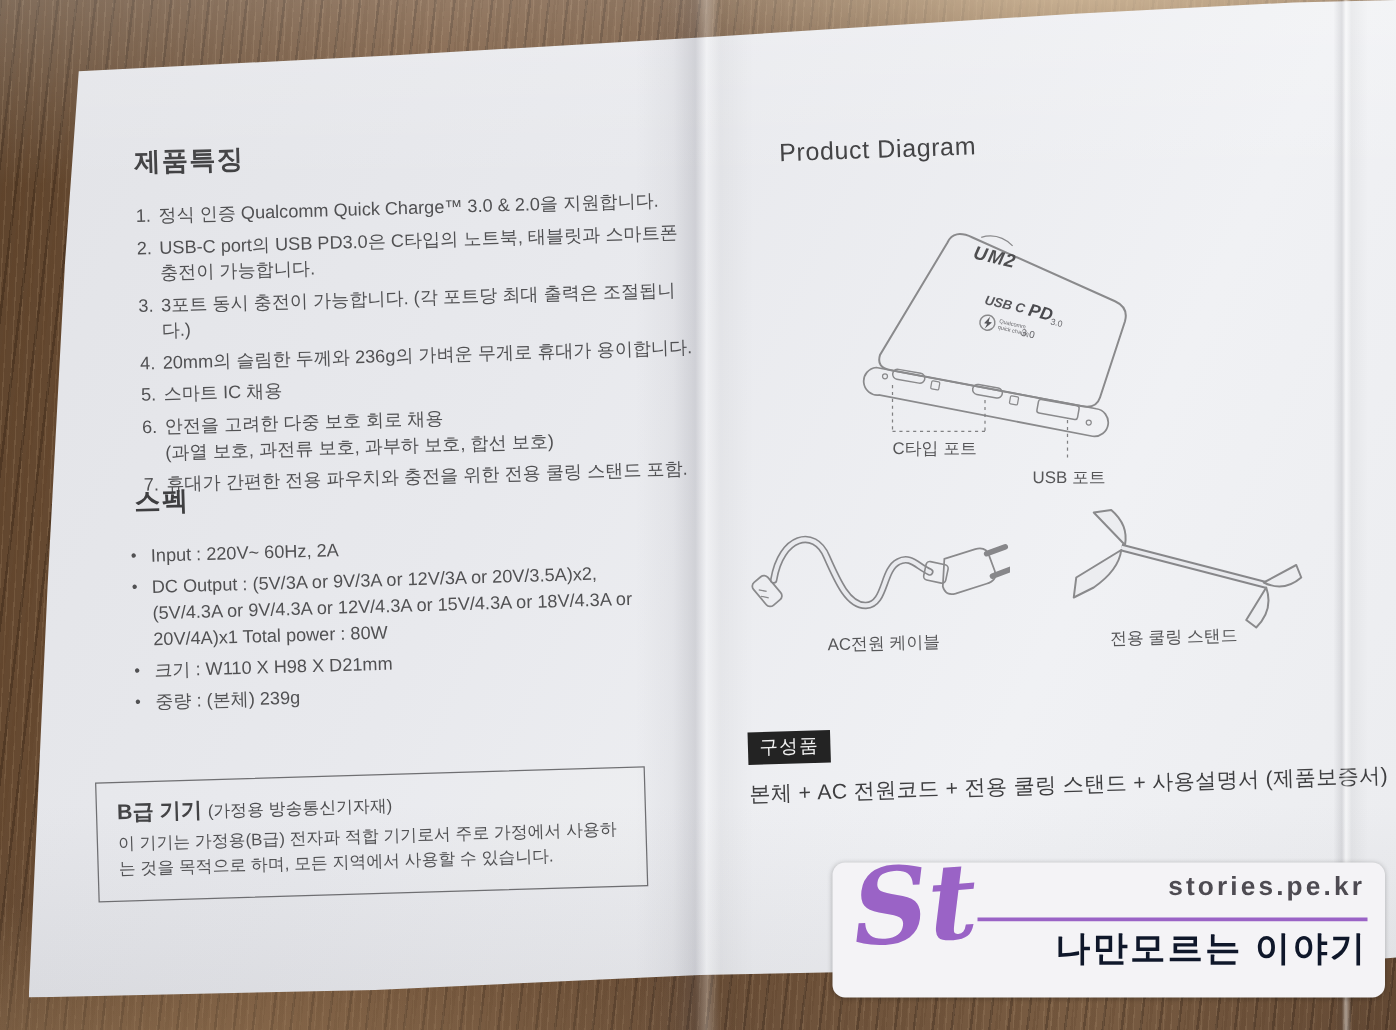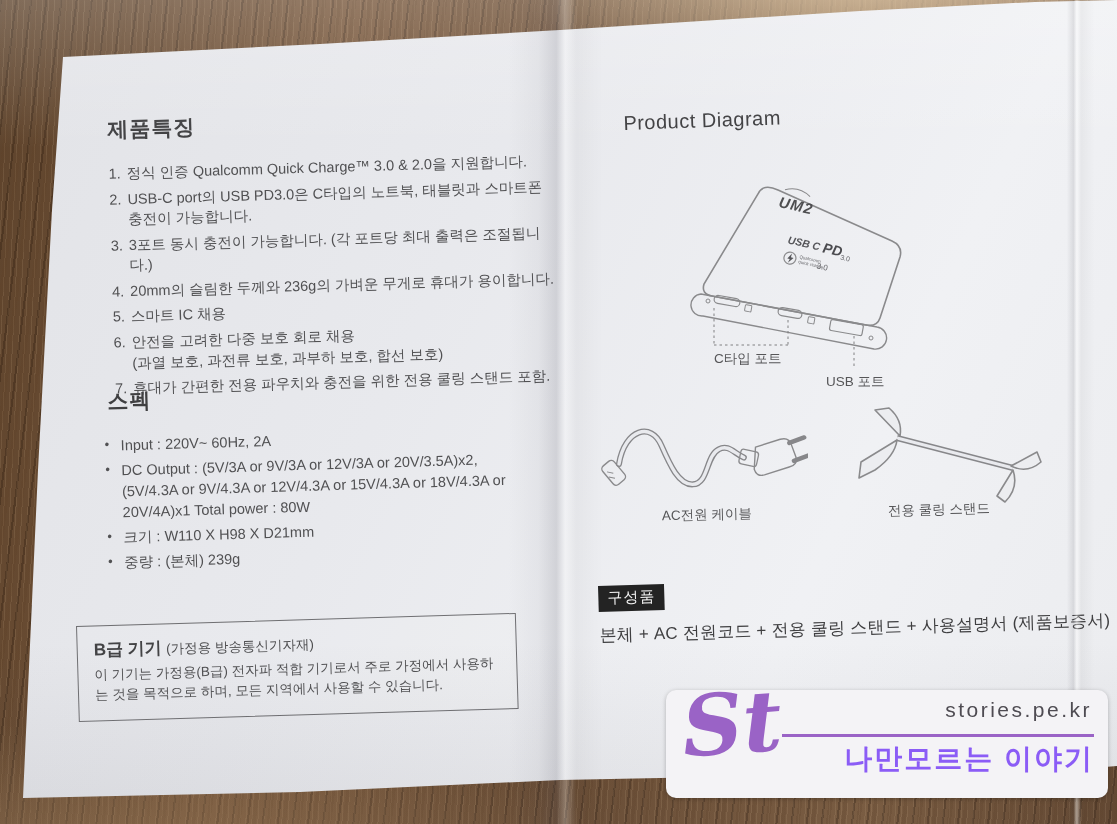--- a/index.html
+++ b/index.html
@@ -57,21 +57,21 @@
   .line-art{stroke:#8a8a8c;fill:none;}
   
   .wm{
     position:absolute;left:666px;top:690px;width:442px;height:108px;
     background:#f4f3f6;border-radius:10px;box-shadow:0 1px 4px rgba(0,0,0,0.25);
   }
   .wm .st{
     position:absolute;left:16px;top:-12px;font-family:"DejaVu Serif","Liberation Serif",serif;
     font-style:italic;font-weight:bold;font-size:84px;line-height:1.1;transform:rotate(-4deg);
   }
-  .wm .site{position:absolute;right:16px;top:8px;font-size:21px;letter-spacing:2.5px;color:#4e4b52;}
+  .wm .site{position:absolute;right:16px;top:8px;font-size:21px;letter-spacing:2.5px;color:#4e4b52;font-weight:bold;}
   .wm .rule{position:absolute;right:14px;top:44px;width:312px;height:2.5px;}
   .wm .tag{position:absolute;right:14px;top:50px;font-size:28px;font-weight:bold;letter-spacing:2px;}
 </style>
 </head>
 <body>
 
 <div class="paper"></div>
 
 <div class="sec features">
   <div class="h-big">제품특징</div>
@@ -208,14 +208,14 @@
   <span class="badge">구성품</span>
   <div class="comp-line">본체 + AC 전원코드 + 전용 쿨링 스탠드 + 사용설명서 (제품보증서)</div>
 </div>
 
 <div class="paper-shading"></div>
 
 <div class="wm">
   <div class="st" style="color: rgb(154, 99, 198);">St</div>
   <div class="site" style="color: rgb(78, 75, 82);">stories.pe.kr</div>
   <div class="rule" style="background: rgb(154, 99, 198);"></div>
-  <div class="tag" style="color: #8b5cf6; text-align: center;">나만모르는 이야기</div>
+  <div class="tag" style="color: #0f172a; text-align: center;">나만모르는 이야기</div>
 </div>
 
 </body></html>

